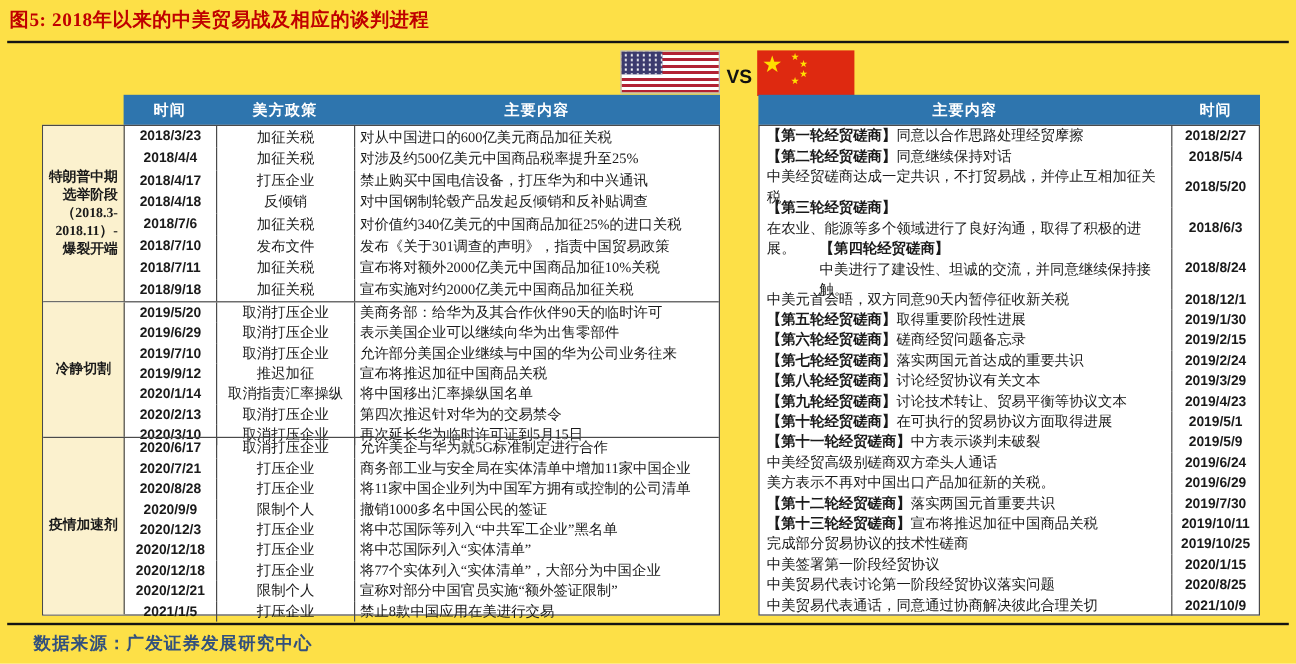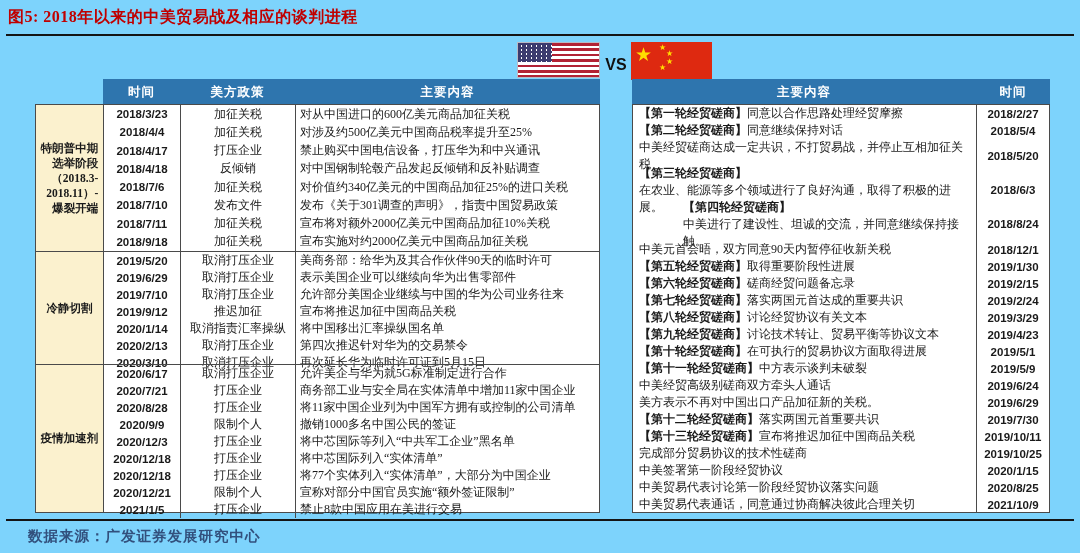--- a/index.html
+++ b/index.html
@@ -1,19 +1,19 @@
 <!DOCTYPE html>
 <html><head>
 <meta charset="utf-8">
 <style>
   * { margin:0; padding:0; box-sizing:border-box; }
   html,body { background:#ffffff; }
   body { width:1080px; height:553px; overflow:hidden;
          font-family:"Liberation Serif", serif; color:#1a1a1a; }
-  .page { position:relative; width:1080px; height:553px; background:#7dd3fc; }
+  .page { position:relative; width:1080px; height:553px; background:#fde047; }
 
   
   .fig-title { position:absolute; left:8px; top:7px; font-size:16px; font-weight:bold;
                color:#c00000; font-family:"Liberation Serif", serif; letter-spacing:0.5px; }
   .title-rule { position:absolute; left:6px; top:34px; width:1068px; height:2px; background:#141414; }
 
   
   .us-flag { position:absolute; left:517px; top:42px; width:83px; height:36px;
              border:1px solid #b9b9c4;
              background:repeating-linear-gradient(180deg,#b22234 0 2.7px,#ffffff 2.7px 5.4px); }

